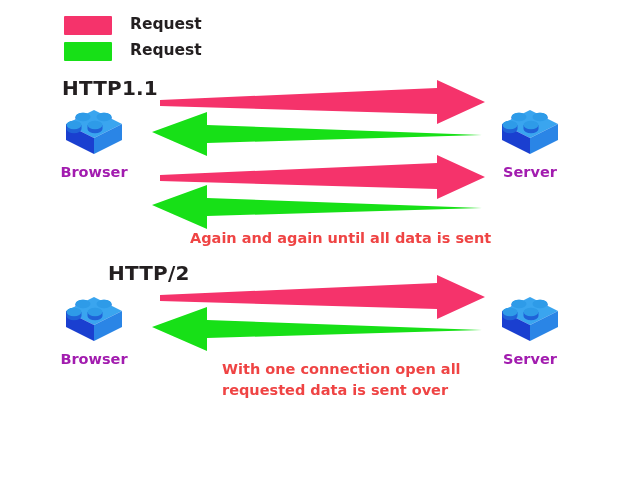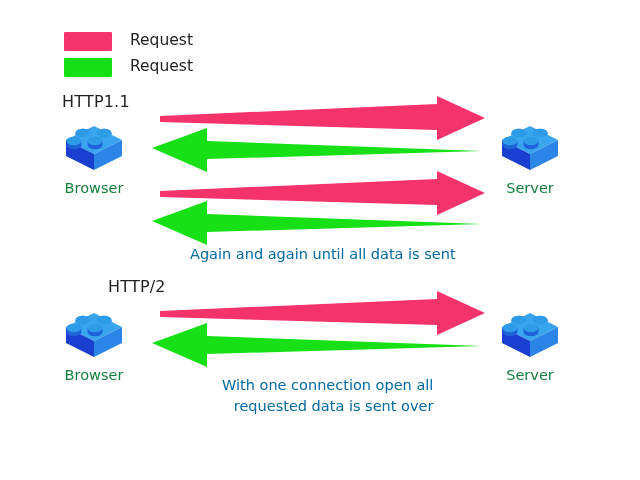--- a/index.html
+++ b/index.html
@@ -11,23 +11,24 @@
     width: 640px;
     height: 480px;
     position: relative;
     overflow: hidden;
     font-family: "DejaVu Sans", "Liberation Sans", sans-serif;
     color: #231f20;
   }
 
   .canvas {
     position: absolute;
-    left: 0; top: 16px;
+    left: 0; top: 0;
     width: 640px;
     height: 419px;
+    font-weight: bold;
   }
 
   
   .legend {
     position: absolute;
     left: 64px;
     top: 12px;
   }
   .legend-row {
     display: flex;
@@ -42,37 +43,37 @@
   .legend-label {
     margin-left: 18px;
     font-size: 15.5px;
     line-height: 1;
     color: #231f20;
   }
 
   
   .section-title {
     position: absolute;
-    font-size: 16px;
+    font-size: 20px;
     letter-spacing: 0.2px;
     color: #231f20;
     white-space: nowrap;
   }
   #title-http11 { left: 62px; top: 76px; }
   #title-http2  { left: 68px; top: 261px; margin-left: 40px; }
 
   
   .node {
     position: absolute;
     width: 96px;
     text-align: center;
   }
   .node-caption {
     font-size: 14.5px;
-    color: #15803d;
+    color: #a21caf;
     margin-top: 6px;
     white-space: nowrap;
   }
   .brick {
     display: block;
     margin: 0 auto;
   }
 
   #node-browser-1 { left: 46px; top: 108px; }
   #node-server-1  { left: 482px; top: 108px; }
@@ -90,22 +91,22 @@
   #arrow-req-2  { left: 160px; top: 155px; }
   #arrow-res-2  { left: 152px; top: 185px; }
   #arrow-req-3  { left: 160px; top: 275px; }
   #arrow-res-3  { left: 152px; top: 307px; }
 
   
   .flow-caption {
     position: absolute;
     font-size: 14.5px;
     line-height: 21px;
-    color: #0369a1;
-    text-align: right;
+    color: #ef4444;
+    text-align: left;
     white-space: nowrap;
   }
   #caption-http11 { left: 190px; top: 228px; }
   #caption-http2  { left: 222px; top: 359px; }
 </style>
 </head>
 <body>
 
 <div class="canvas">
 

